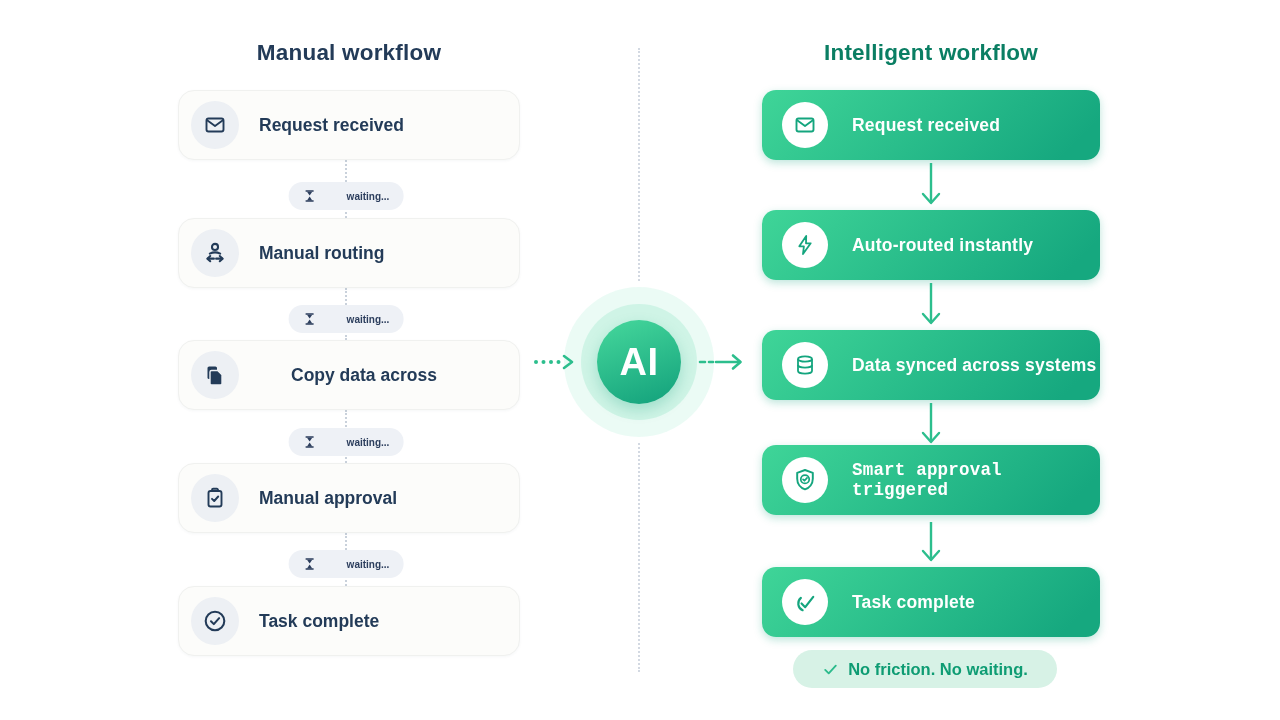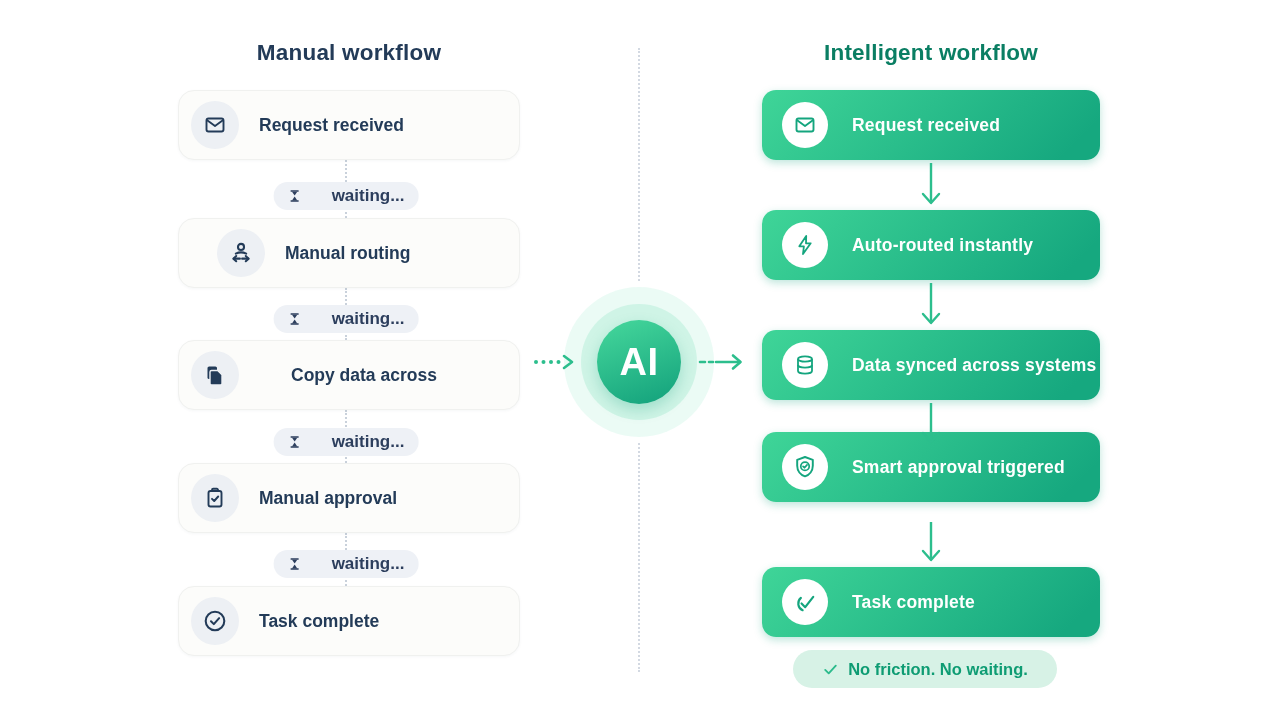--- a/index.html
+++ b/index.html
@@ -30,21 +30,21 @@
 
   
   .dotline{position:absolute;width:0;border-left:2px dotted #C9D1DB;}
   .divider{position:absolute;left:638px;top:48px;height:624px;width:0;border-left:2px dotted #D3D9E2;}
 
   .wait-badge{
     position:absolute;left:346px;transform:translateX(-50%);height:28px;
     background:#EEF1F6;border-radius:14px;display:flex;align-items:center;
     padding:0 14px;gap:6px;z-index:3;
   }
-  .wait-badge .txt{font-size:17px;font-weight:600;color:#2C3E5D;white-space:nowrap;margin-left:24px;}
+  .wait-badge .txt{font-size:10px;font-weight:600;color:#2C3E5D;white-space:nowrap;margin-left:24px;}
   .wait-badge svg{color:#2C3E5D;}
 
   
   .ai-mask{position:absolute;left:559px;top:282px;width:160px;height:160px;border-radius:50%;background:#ffffff;z-index:2;}
   .ai-halo-outer{position:absolute;left:564px;top:287px;width:150px;height:150px;border-radius:50%;background:rgba(63,213,154,0.10);z-index:2;}
   .ai-halo-inner{position:absolute;left:581px;top:304px;width:116px;height:116px;border-radius:50%;background:rgba(63,213,154,0.16);z-index:2;}
   .ai-circle{
     position:absolute;left:597px;top:320px;width:84px;height:84px;border-radius:50%;
     background:linear-gradient(160deg,#46D89C 0%,#12A07B 100%);
     display:flex;align-items:center;justify-content:center;z-index:3;
@@ -93,21 +93,21 @@
       <div class="dotline" style="left: 345px; top: 533px; height: 53px;"></div>
       <div class="m-card" style="top: 90px;">
         <div class="m-icon-circle">
           <svg width="24" height="24" viewBox="0 0 24 24">
             <rect x="3.5" y="5.5" width="17" height="13" rx="2" fill="none" stroke="currentColor" stroke-width="1.9"></rect>
             <polyline points="4.5,7.5 12,13 19.5,7.5" fill="none" stroke="currentColor" stroke-width="1.9" stroke-linecap="round" stroke-linejoin="round"></polyline>
           </svg>
         </div>
         <span class="m-label">Request received</span>
       </div>
-      <div class="m-card" style="top: 218px; padding-left: 26px;">
+      <div class="m-card" style="top: 218px;">
         <div class="m-icon-circle">
           <svg width="26" height="26" viewBox="0 0 24 24">
             <circle cx="12" cy="6.4" r="2.8" fill="none" stroke="currentColor" stroke-width="1.9"></circle>
             <path d="M16.8 12.6c-2.8-1.4-6.8-1.4-9.6 0" fill="none" stroke="currentColor" stroke-width="1.9" stroke-linecap="round"></path>
             <path d="M11 17.2H5.2" fill="none" stroke="currentColor" stroke-width="1.9" stroke-linecap="round"></path>
             <polyline points="7.6,14.8 5,17.2 7.6,19.6" fill="none" stroke="currentColor" stroke-width="1.9" stroke-linecap="round" stroke-linejoin="round"></polyline>
             <path d="M13 17.2h5.8" fill="none" stroke="currentColor" stroke-width="1.9" stroke-linecap="round"></path>
             <polyline points="16.4,14.8 19,17.2 16.4,19.6" fill="none" stroke="currentColor" stroke-width="1.9" stroke-linecap="round" stroke-linejoin="round"></polyline>
           </svg>
         </div>
@@ -203,21 +203,21 @@
       <div class="i-card" style="top: 330px;">
         <div class="i-icon-circle">
           <svg width="24" height="24" viewBox="0 0 24 24">
             <ellipse cx="12" cy="6" rx="7" ry="2.7" fill="none" stroke="currentColor" stroke-width="1.8"></ellipse>
             <path d="M5 6v6c0 1.5 3.1 2.7 7 2.7s7-1.2 7-2.7V6" fill="none" stroke="currentColor" stroke-width="1.8"></path>
             <path d="M5 12v6c0 1.5 3.1 2.7 7 2.7s7-1.2 7-2.7v-6" fill="none" stroke="currentColor" stroke-width="1.8"></path>
           </svg>
         </div>
         <span class="i-label">Data synced across systems</span>
       </div>
-      <div class="i-card" style="top: 432px;">
+      <div class="i-card" style="top: 445px; font-family: Liberation Mono, monospace;">
         <div class="i-icon-circle">
           <svg width="26" height="26" viewBox="0 0 24 24">
             <path d="M12 2.8l7.2 2.6v5.4c0 4.6-3 8.4-7.2 9.8-4.2-1.4-7.2-5.2-7.2-9.8V5.4L12 2.8z" fill="none" stroke="currentColor" stroke-width="1.8" stroke-linejoin="round"></path>
             <circle cx="12" cy="11.3" r="3.9" fill="none" stroke="currentColor" stroke-width="1.6"></circle>
             <polyline points="10.2,11.4 11.5,12.7 13.9,10.1" fill="none" stroke="currentColor" stroke-width="1.6" stroke-linecap="round" stroke-linejoin="round"></polyline>
           </svg>
         </div>
         <span class="i-label">Smart approval triggered</span>
       </div>
       <div class="i-card" style="top: 567px;">

